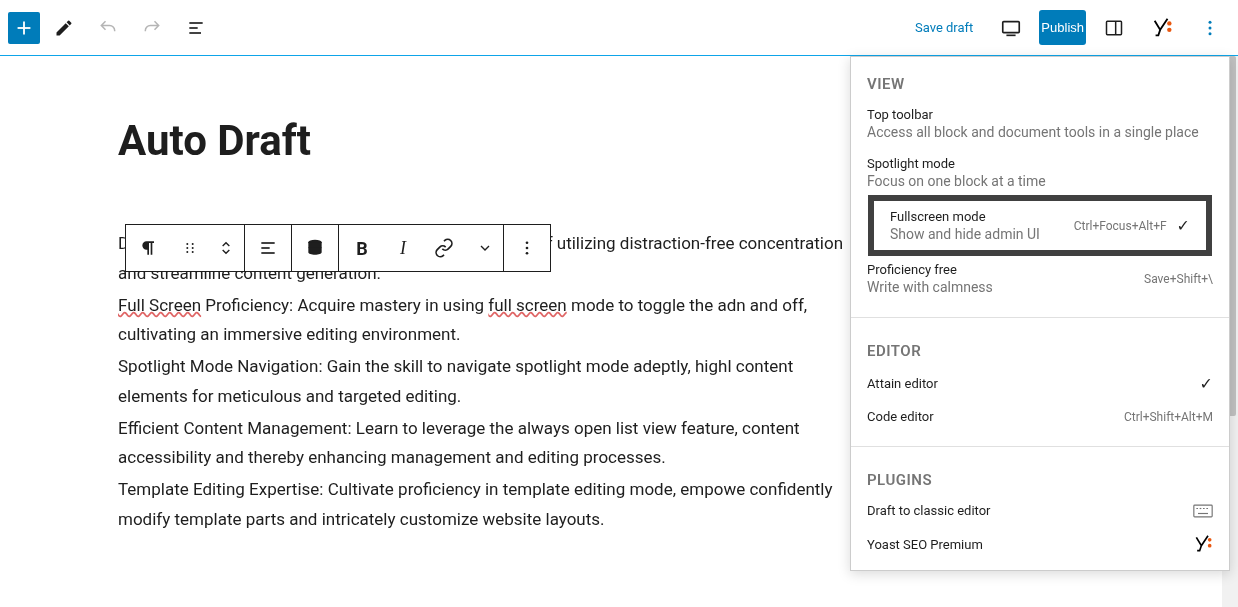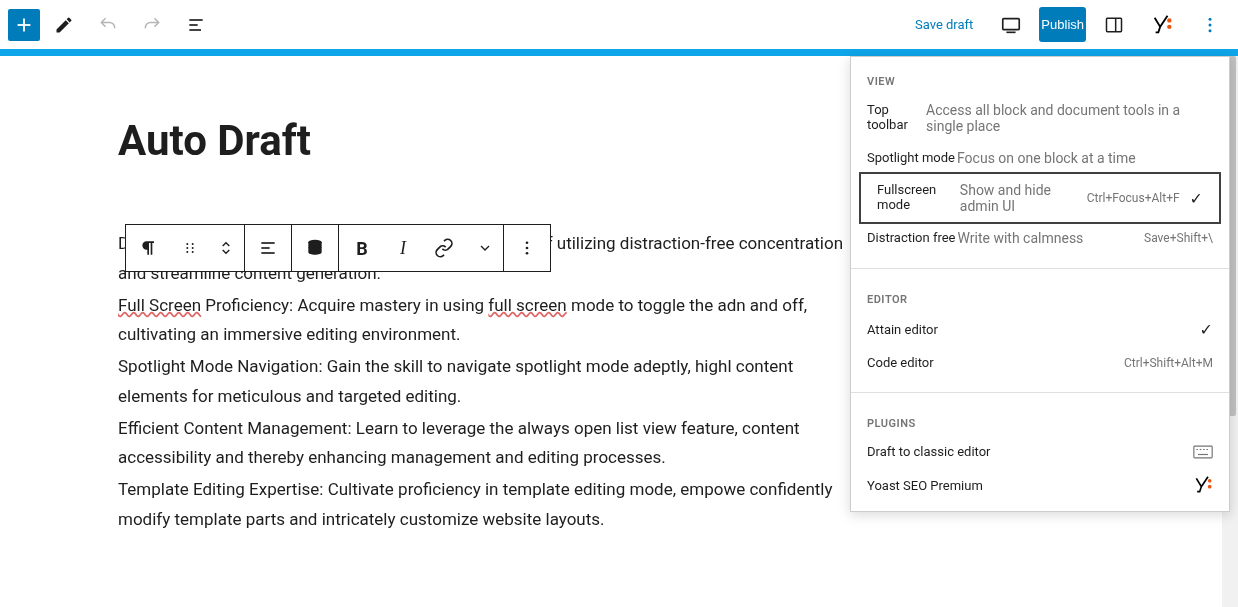--- a/index.html
+++ b/index.html
@@ -1,20 +1,20 @@
 <!DOCTYPE html>
 <html><head>
 <meta charset="utf-8">
 <style>
 * { margin: 0; padding: 0; box-sizing: border-box; }
 body { font-family: -apple-system, BlinkMacSystemFont, "Segoe UI", Roboto, sans-serif; color: #1e1e1e; background: #fff; overflow: hidden; }
 .app { width: 1238px; height: 607px; position: relative; }
 
 
-.topbar { height: 56px; border-bottom: 7px solid #0ea5e9; display: flex; align-items: center; padding: 0 8px; justify-content: space-between; }
+.topbar { height: 56px; border-bottom: 1px solid #0ea5e9; display: flex; align-items: center; padding: 0 8px; justify-content: space-between; }
 .topbar-left { display: flex; align-items: center; gap: 4px; }
 .topbar-right { display: flex; align-items: center; gap: 8px; }
 .add-btn { width: 32px; height: 32px; background: #007cba; display: flex; align-items: center; justify-content: center; border-radius: 2px; cursor: pointer; }
 .add-btn svg { stroke: #fff; }
 .icon-btn { width: 40px; height: 40px; display: flex; align-items: center; justify-content: center; cursor: pointer; color: #1e1e1e; border-radius: 2px; }
 .icon-btn.disabled { color: #b5b5b5; cursor: default; }
 .save-draft { color: #007cba; font-size: 13px; padding: 0 10px; cursor: pointer; }
 .publish-btn { background: #007cba; color: #fff; font-size: 13px; padding: 10px 2px; border-radius: 3px; cursor: pointer; border: none; }
 .yoast-icon { display: inline-flex; align-items: center; }
 
@@ -26,24 +26,24 @@
 .bt-group:last-child { border-right: none; }
 .bt-btn { width: 36px; height: 46px; display: flex; align-items: center; justify-content: center; cursor: pointer; }
 .bt-btn.wide { width: 46px; }
 .paragraphs { margin-top: 64px; max-width: 740px; }
 .paragraphs p { font-size: 17px; line-height: 1.75; color: #1e1e1e; margin-bottom: 2px; }
 .misspell { text-decoration: underline wavy #e06666; text-decoration-skip-ink: none; }
 
 
 .options-panel { position: absolute; right: 8px; top: 56px; width: 380px; background: #fff; border: 1px solid #ccc; box-shadow: 0 3px 12px rgba(0,0,0,.15); z-index: 100; }
 .panel-section { padding: 8px 0; }
-.section-heading { font-size: 11px; font-weight: 600; color: #757575; text-transform: uppercase; padding: 10px 16px 6px; letter-spacing: .5px; }
+.section-heading { font-size: 15px; font-weight: 600; color: #757575; text-transform: uppercase; padding: 10px 16px 6px; letter-spacing: .5px; }
 .menu-item { padding: 8px 16px; display: flex; align-items: center; justify-content: space-between; cursor: pointer; position: relative; }
-.menu-item.highlighted { border: 2px solid #404040; margin: -2px 8px; }
-.menu-left { display: flex; flex-direction: row; gap: 2px; }
+.menu-item.highlighted { border: 6px solid #404040; margin: -2px 17px; }
+.menu-left { display: flex; flex-direction: column; gap: 2px; }
 .menu-title { font-size: 13px; color: #1e1e1e; }
 .menu-desc { font-size: 14px; color: #757575; }
 .menu-right { display: flex; align-items: center; gap: 10px; font-size: 12px; color: #757575; }
 .check { font-size: 16px; color: #1e1e1e; }
 .divider { height: 1px; background: #e0e0e0; margin: 6px 0; }
 .kbd-icon svg { display: block; }
 
 
 .scrollbar { position: absolute; right: 0; top: 56px; width: 16px; height: 551px; background: #f1f1f1; }
 .scrollthumb { position: absolute; left: 2px; top: 0; width: 12px; height: 360px; background: #c1c1c1; border-radius: 2px; }
@@ -220,21 +220,21 @@
             <span class="menu-title">Fullscreen mode</span>
             <span class="menu-desc">Show and hide admin UI</span>
           </div>
         <div class="menu-right">
             <span>Ctrl+Focus+Alt+F</span>
             <span class="check">✓</span>
           </div>
       </div>
       <div class="menu-item">
         <div class="menu-left">
-            <span class="menu-title">Distraction free</span>
+            <span class="menu-title">Proficiency free</span>
             <span class="menu-desc">Write with calmness</span>
           </div>
         <div class="menu-right">
             <span>Save+Shift+\</span>
           </div>
       </div>
     </div>
     <div class="divider"></div>
     <div class="panel-section">
       <div class="section-heading">Editor</div>

